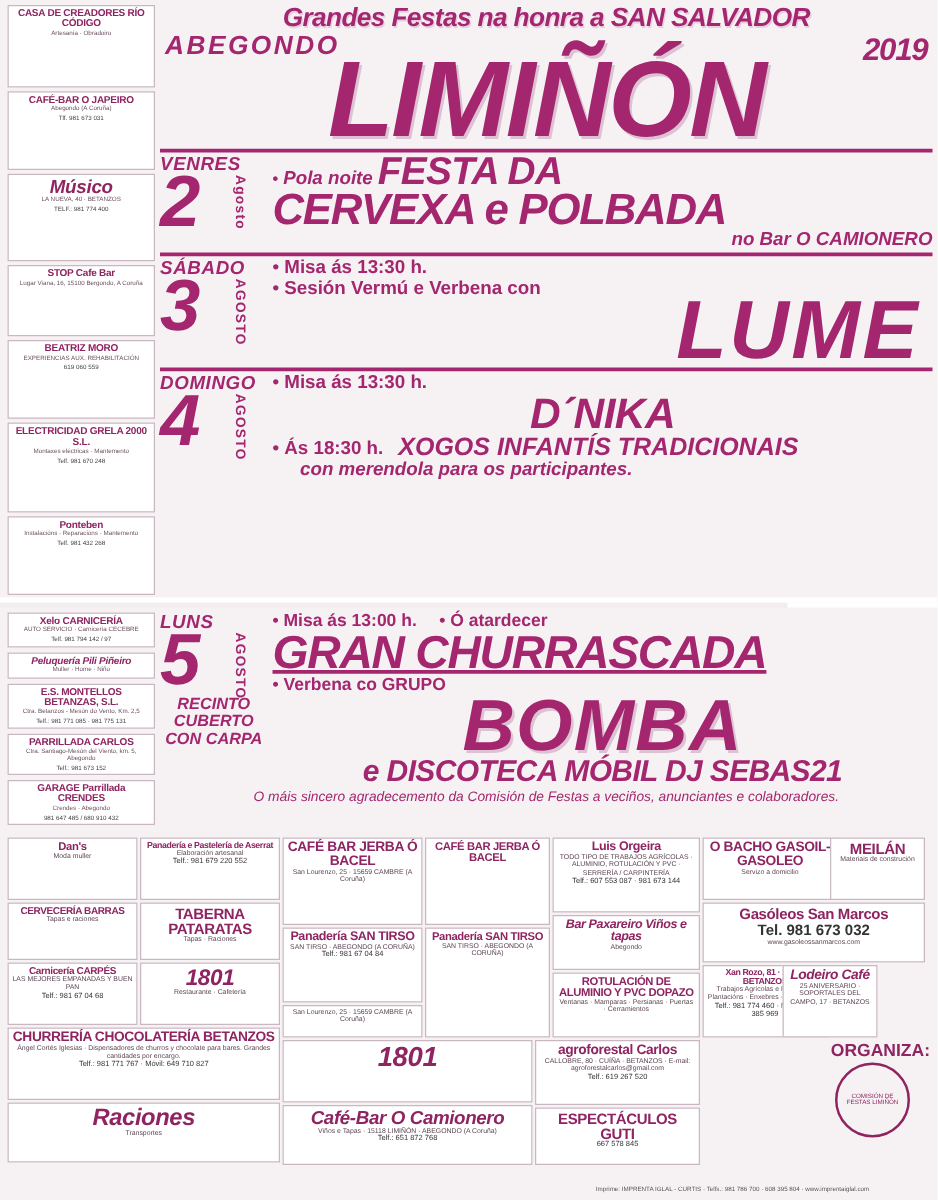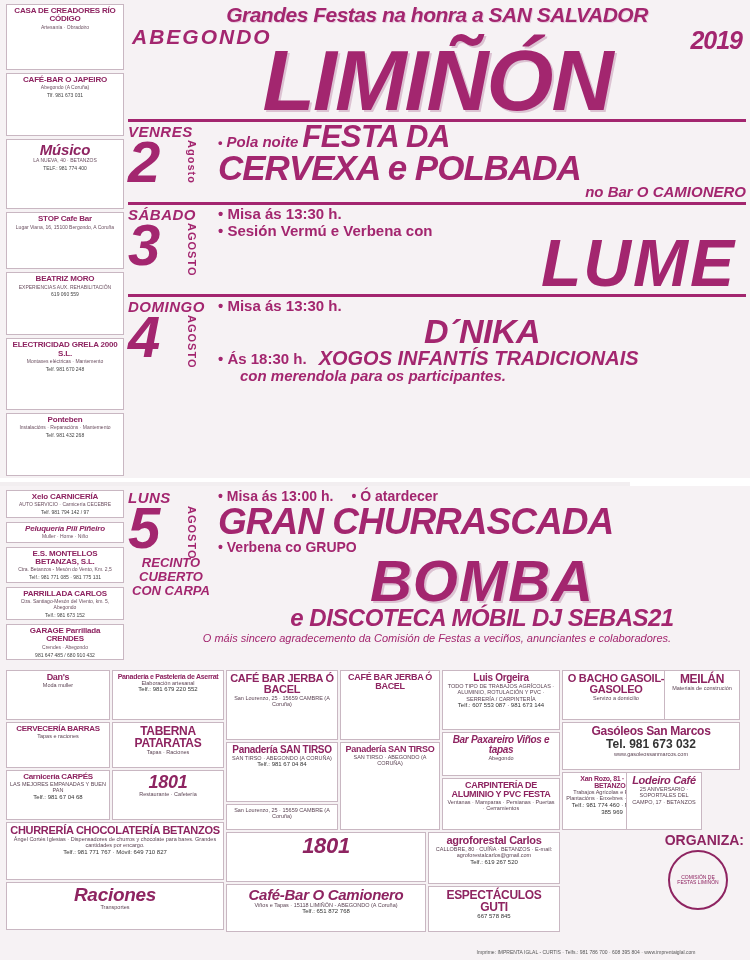--- a/index.html
+++ b/index.html
@@ -238,20 +238,21 @@
     height: 178px;
     color: #a3266f;
   }
   .luns-row { display: flex; }
   .gran {
     font-size: 37px;
     font-weight: bold;
     font-style: italic;
     letter-spacing: -1px;
     line-height: 0.95;
+    text-decoration: underline;
   }
   .bomba {
     font-size: 58px;
     font-weight: bold;
     font-style: italic;
     letter-spacing: 1px;
     line-height: 0.88;
     text-align: center;
     text-shadow: 2px 2px 0 #dcc2d2;
   }
@@ -545,21 +546,21 @@
       <div class="sp" style="left:436px;top:0px;   width:118px; height:60px;">
         <div class="sp-name" style="font-size:10px">Luis Orgeira</div>
         <div class="sp-sub">TODO TIPO DE TRABAJOS AGRÍCOLAS · ALUMINIO, ROTULACIÓN Y PVC · SERRERÍA / CARPINTERÍA</div>
         <div class="sp-tel">Telf.: 607 553 087 · 981 673 144</div>
       </div>
       <div class="sp" style="left:436px;top:62px;  width:118px; height:44px;">
         <div class="sp-name" style="font-size:10px;font-style:italic">Bar Paxareiro Viños e tapas</div>
         <div class="sp-sub">Abegondo</div>
       </div>
       <div class="sp" style="left:436px;top:108px; width:118px; height:52px;">
-        <div class="sp-name" style="font-size:9px">CARPINTERÍA DE ALUMINIO Y PVC FESTA</div>
+        <div class="sp-name" style="font-size:9px">ROTULACIÓN DE ALUMINIO Y PVC DOPAZO</div>
         <div class="sp-sub">Ventanas · Mamparas · Persianas · Puertas · Cerramientos</div>
       </div>
       <div class="sp" style="left:422px;top:162px; width:132px; height:52px;">
         <div class="sp-name" style="font-size:11px">agroforestal Carlos</div>
         <div class="sp-sub">CALLOBRE, 80 · CUÍÑA · BETANZOS · E-mail: agroforestalcarlos@gmail.com</div>
         <div class="sp-tel">Telf.: 619 267 520</div>
       </div>
       <div class="sp" style="left:422px;top:216px; width:132px; height:46px;">
         <div class="sp-name" style="font-size:12px">ESPECTÁCULOS GUTI</div>
         <div class="sp-tel">667 578 845</div>

